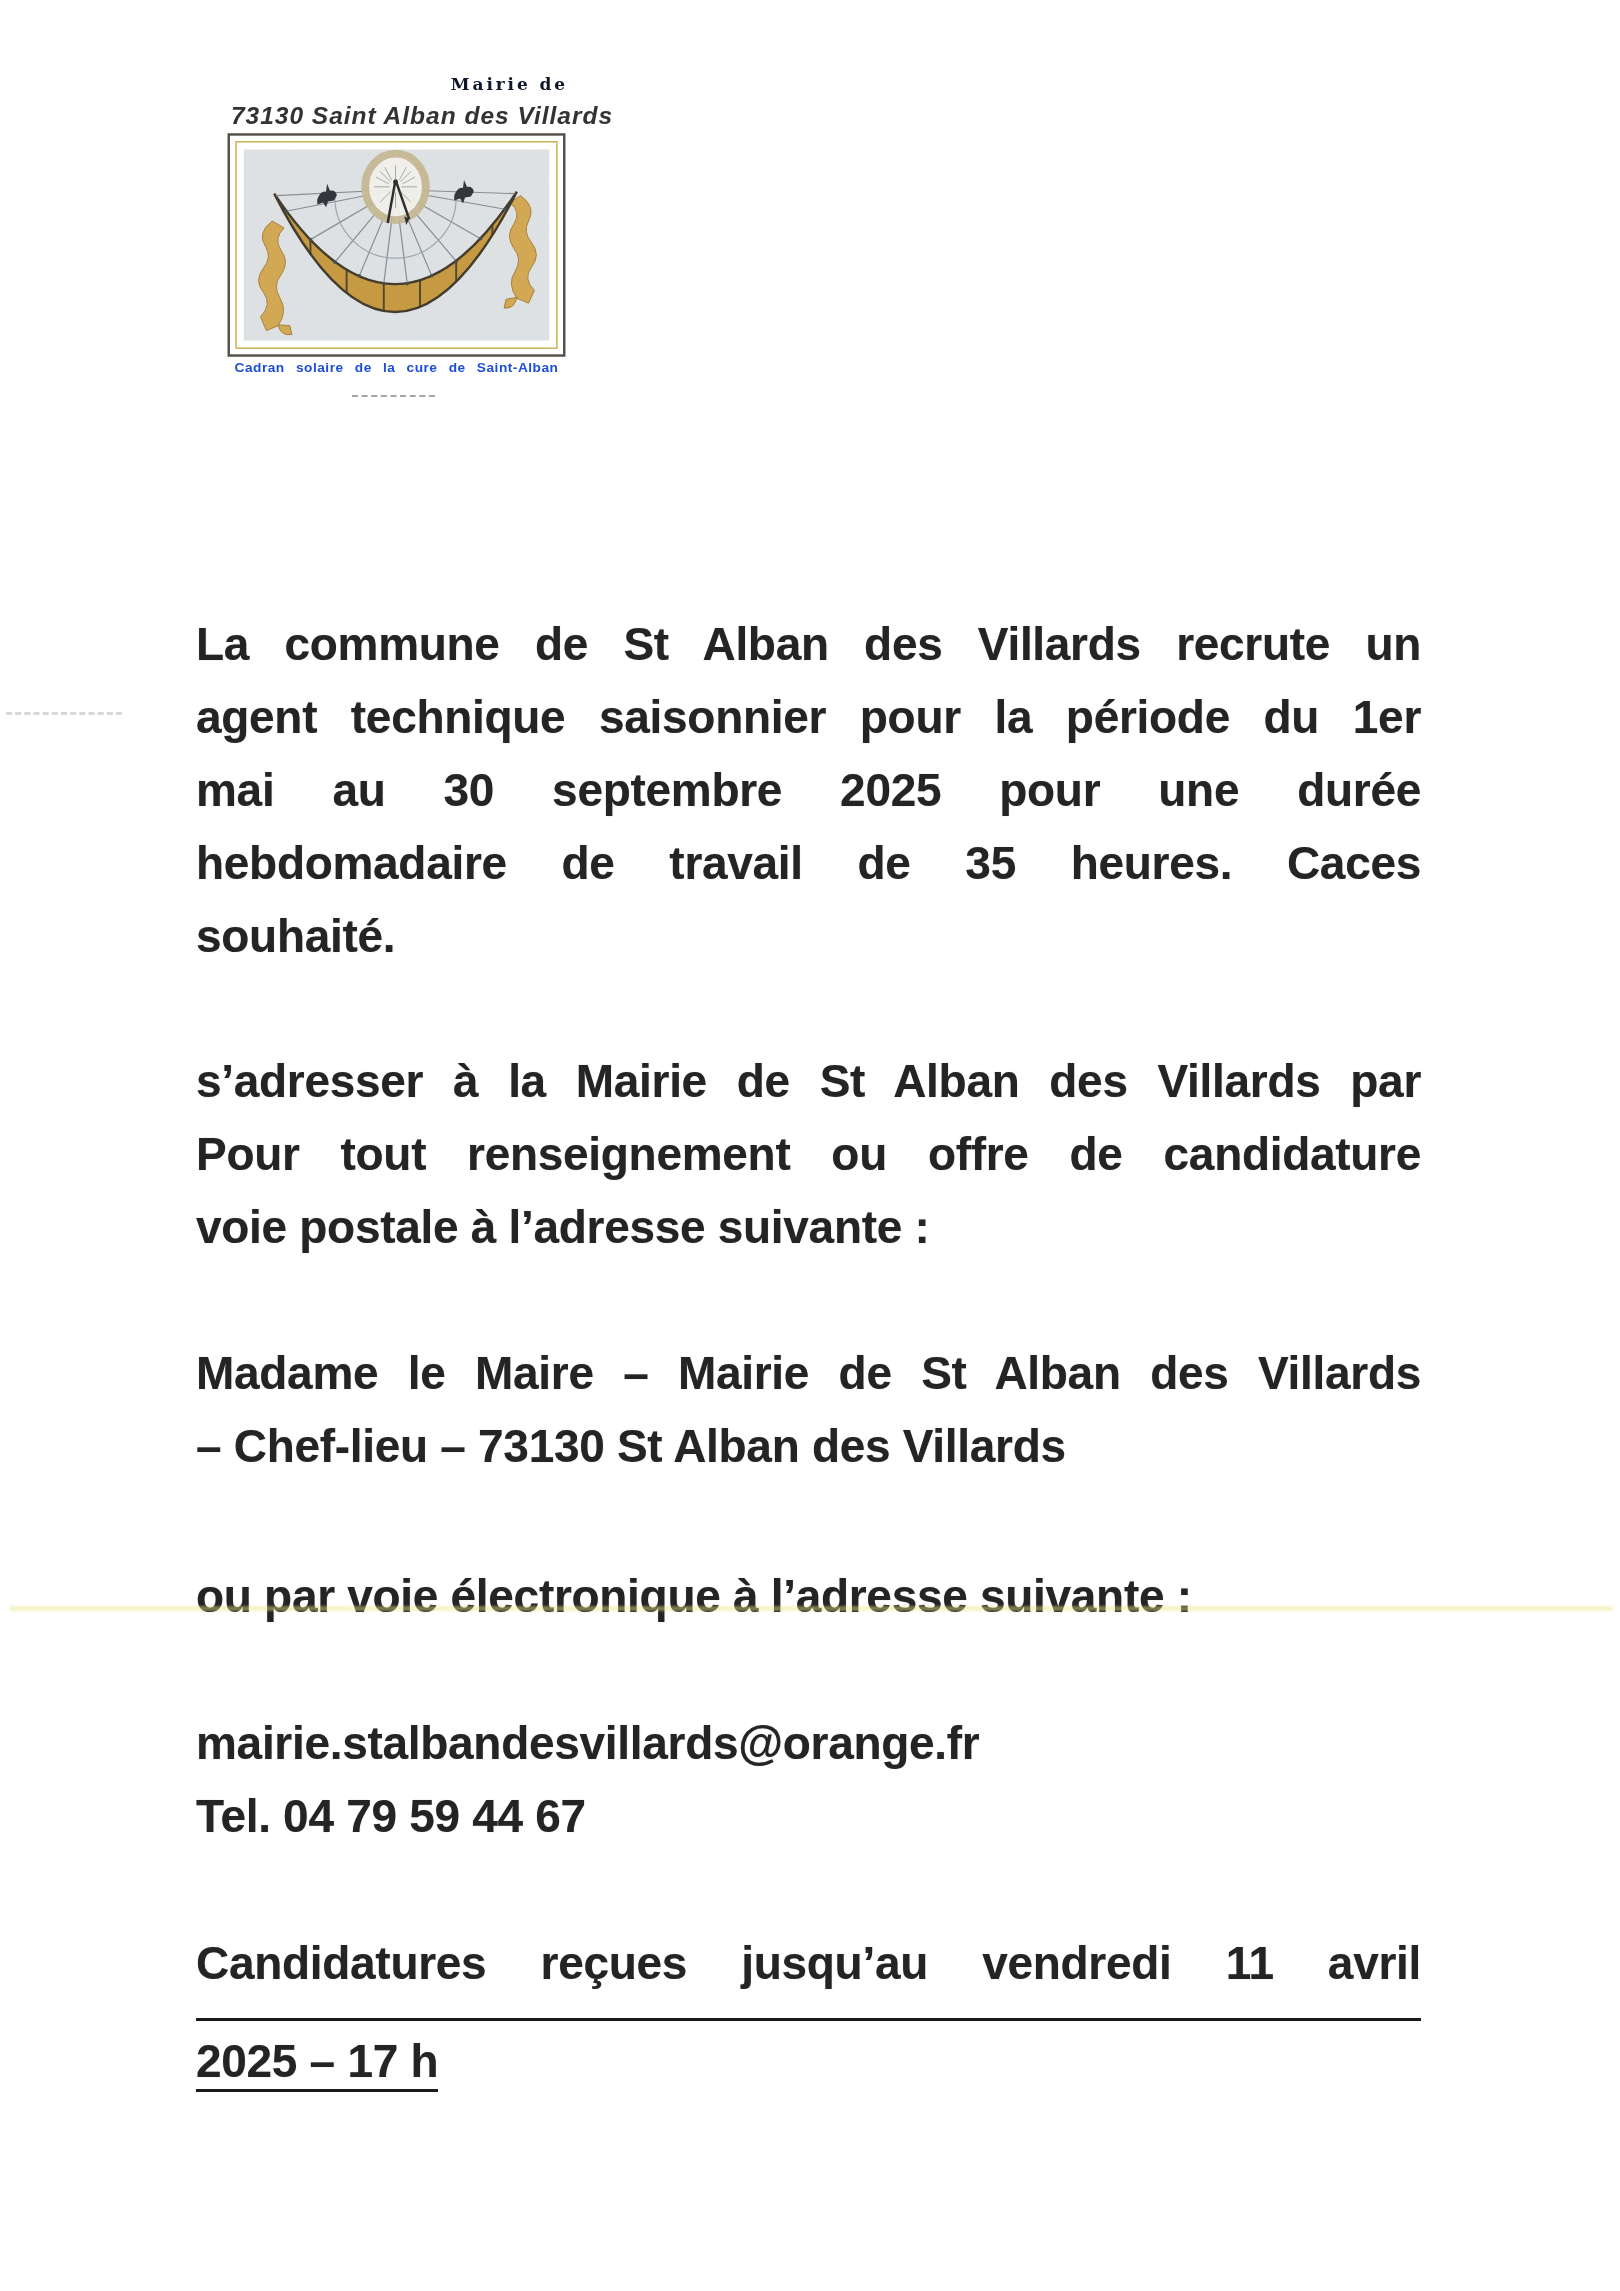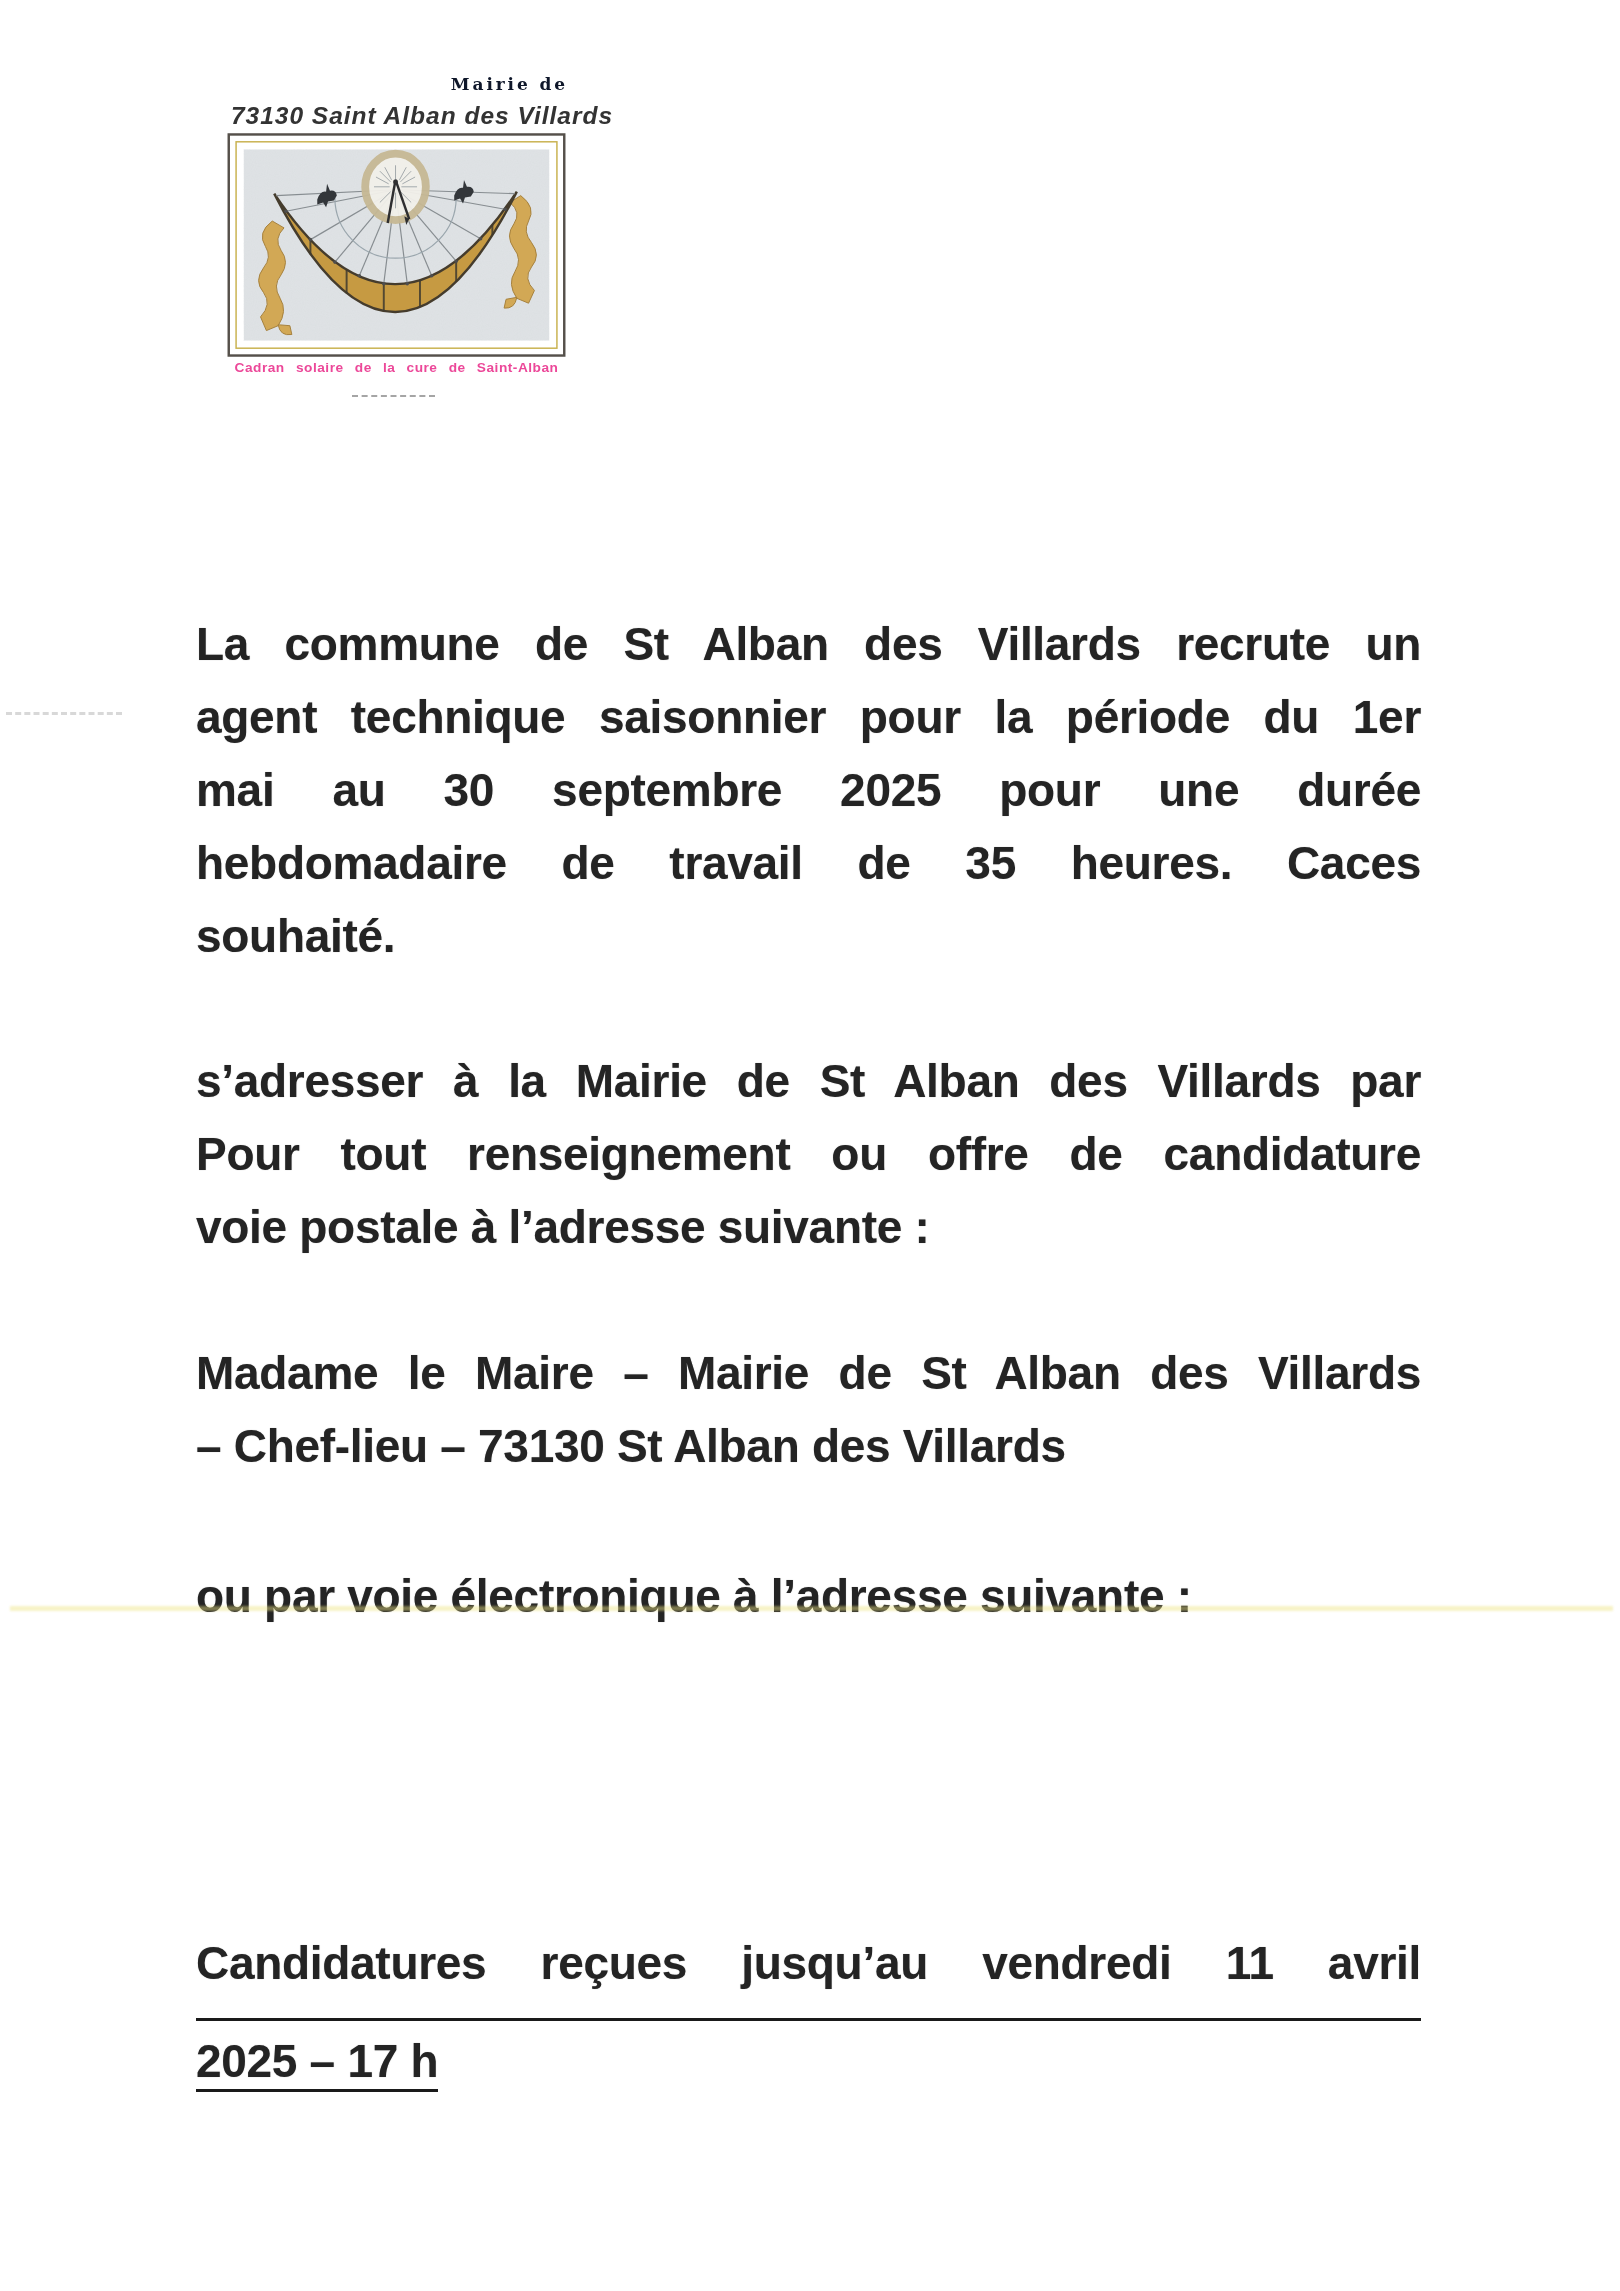--- a/index.html
+++ b/index.html
@@ -27,21 +27,21 @@
     font-size:24.5px;letter-spacing:1px;color:#333;
     white-space:nowrap;
   }
   .lh-rule{flex:1 1 auto;height:0;border-top:2px solid #4c4c48;}
   .lh-name{padding:0 5.9px;}
   .dial-frame{position:absolute;top:59px;left:2px;width:339px;height:224px;}
   .lh-caption{
     position:absolute;top:286px;left:0;width:100%;
     text-align:center;
     font-size:13.7px;font-weight:bold;letter-spacing:0.5px;word-spacing:6.9px;
-    color:#ec4899;
+    color:#1d4ed8;
   }
   .caption-dash{
     position:absolute;top:321px;left:127px;width:83px;height:0;
     border-top:2px dashed #8f8f8f;opacity:.8;
   }
   
   .doc-title{
     position:absolute;left:196px;top:462px;width:1225px;
     text-align:center;line-height:55px;white-space:nowrap;
   }
@@ -196,20 +196,24 @@
 
   <div class="para p3">
     <div class="line j">Madame le Maire – Mairie de St Alban des Villards</div>
     <div class="line">– Chef-lieu – 73130 St Alban des Villards</div>
   </div>
 
   <div class="para p4">
     <div class="line">ou par voie électronique à l’adresse suivante :</div>
   </div>
 
+  <div class="para p5">
+    <div class="line">mairie.stalbandesvillards@orange.fr</div>
+    <div class="line">Tel. 04 79 59 44 67</div>
+  </div>
 
   <div class="para p6">
     <div class="line j uline-full">Candidatures reçues jusqu’au vendredi 11 avril</div>
     <div class="line uline-span">
       <span>2025 – 17 h</span>
     </div>
   </div>
 
   <div class="artifact-gray"></div>
   <div class="artifact-yellow"></div>

